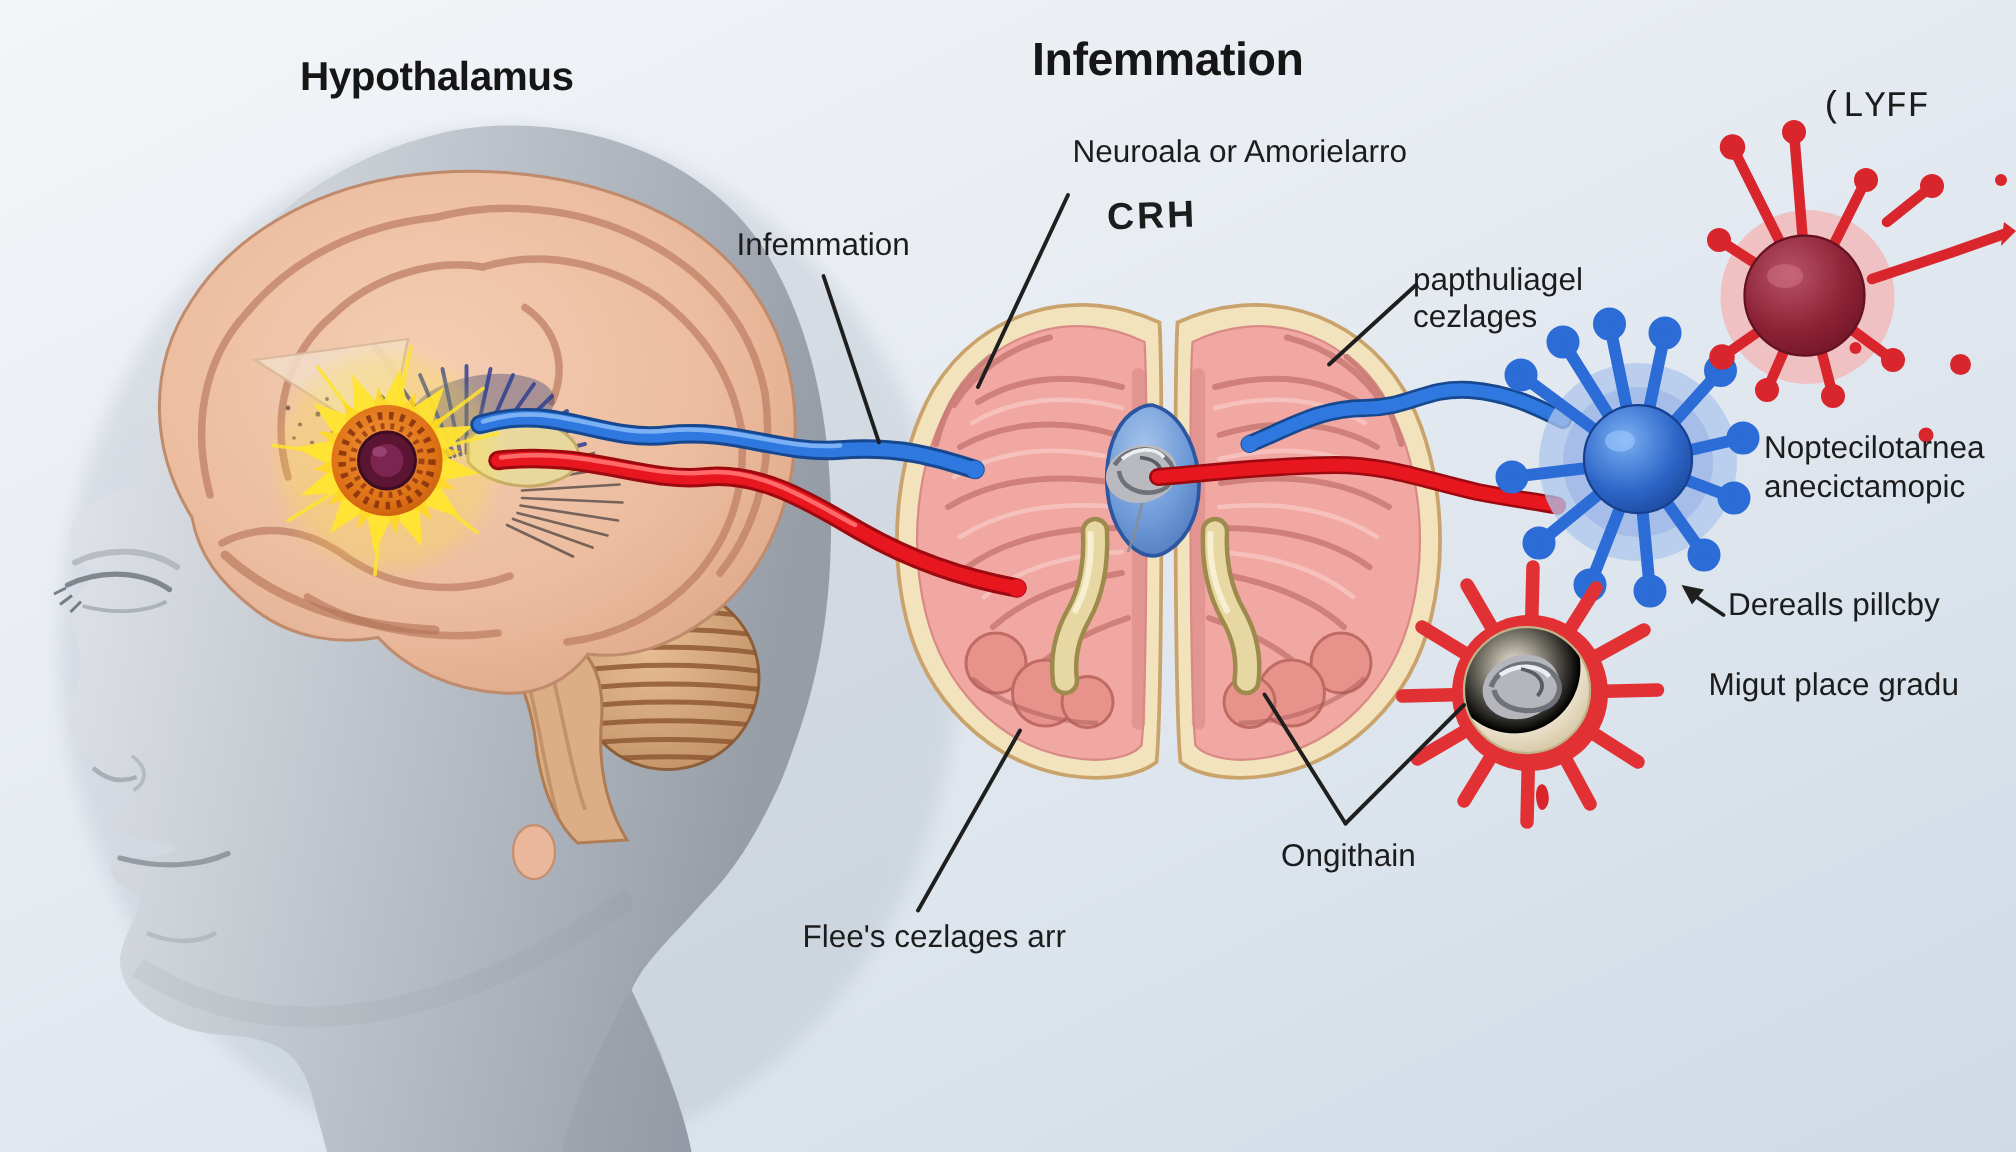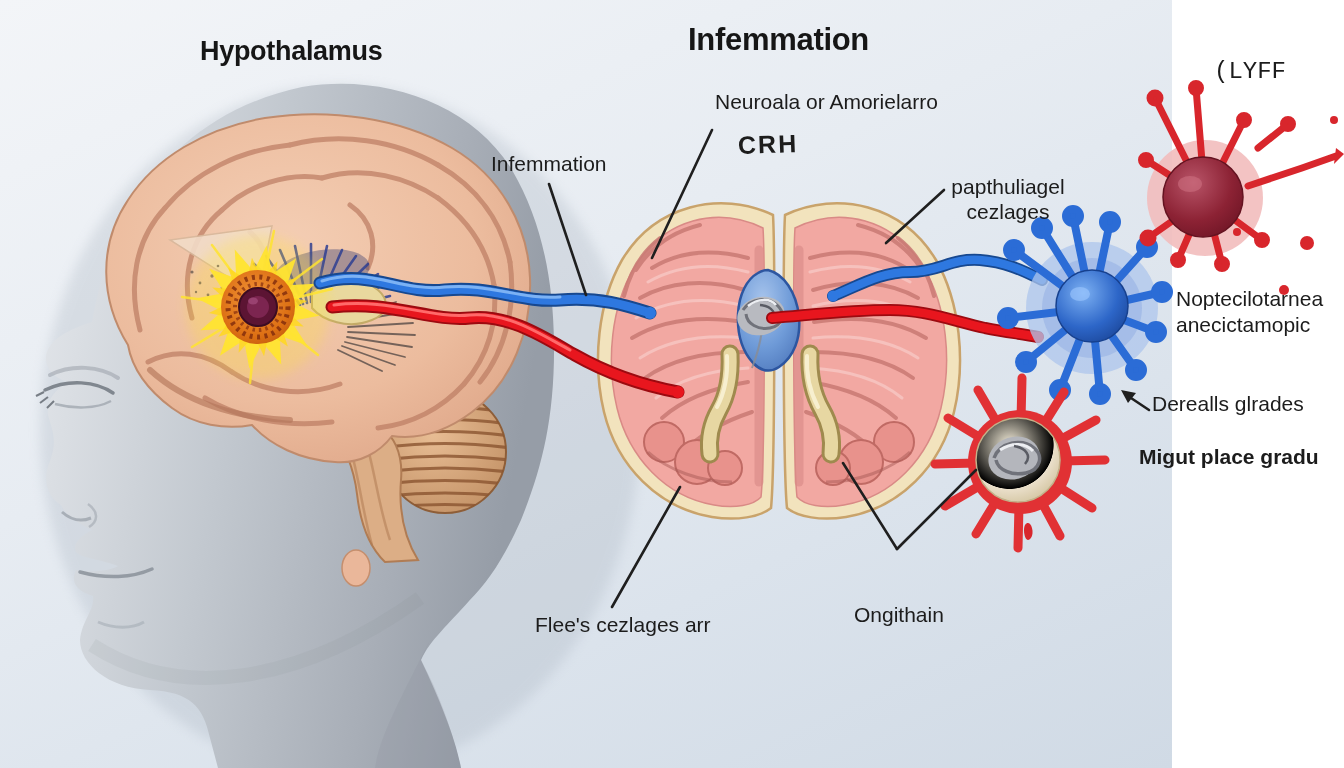--- a/index.html
+++ b/index.html
@@ -1,33 +1,33 @@
 <!DOCTYPE html>
 <html><head>
 <meta charset="utf-8">
 <style>
   html,body{margin:0;padding:0;}
   body{width:1344px;height:768px;overflow:hidden;
        font-family:"Liberation Sans",sans-serif;}
-  .stage{position:relative;width:1172px;height:768px;
+  .stage{position:relative;width:1344px;height:768px;
          background:linear-gradient(155deg,#f3f5f8 0%,#e7ecf2 40%,#dbe3ec 70%,#d0dae5 100%);}
   svg{position:absolute;left:0;top:0;}
   .lbl{position:absolute;color:#1c1c1c;font-size:21px;white-space:nowrap;z-index:5;}
   .title{position:absolute;color:#161616;font-size:27px;font-weight:bold;letter-spacing:-.3px;white-space:nowrap;z-index:5;}
   #lbl-hypothalamus{left:200px;top:36px;}
   #lbl-infemmation{left:688px;top:22px;font-size:31px;}
   #lbl-neuroala{left:683px;top:90px;margin-left:32px;}
   #lbl-crh{left:738px;top:130px;font-size:25px;font-weight:bold;letter-spacing:2px;transform:rotate(-2deg);}
   #lbl-riolacholanu{left:491px;top:152px;}
-  #lbl-papthuliagel{left:942px;top:174px;width:132px;text-align:center;line-height:25px;white-space:normal;}
+  #lbl-papthuliagel{left:942px;top:174px;width:132px;text-align:left;line-height:25px;white-space:normal;}
   #lbl-lyff{left:1214px;top:58px;font-size:24px;font-family:Liberation Mono, monospace;}
   #lbl-noptecilotarnea{left:1176px;top:286px;line-height:26px;}
   #lbl-derealls{left:1152px;top:392px;}
-  #lbl-migut{left:1139px;top:445px;font-weight:bold;}
-  #lbl-ongithain{left:854px;top:559px;margin-top:44px;}
+  #lbl-migut{left:1139px;top:445px;}
+  #lbl-ongithain{left:854px;top:559px;}
   #lbl-flees{left:535px;top:613px;}
 </style>
 </head>
 <body>
 
 <div class="stage">
 
 <svg width="1344" height="768" viewBox="0 0 1344 768">
   <defs>
     <linearGradient id="gHead" x1="0" y1="0" x2="1" y2="0.25">
@@ -439,18 +439,18 @@
 </svg>
 
 <div class="title" id="lbl-hypothalamus">Hypothalamus</div>
 <div class="title" id="lbl-infemmation">Infemmation</div>
 <div class="lbl" id="lbl-neuroala">Neuroala or Amorielarro</div>
 <div class="lbl" id="lbl-crh">CRH</div>
 <div class="lbl" id="lbl-riolacholanu">Infemmation</div>
 <div class="lbl" id="lbl-papthuliagel"><span>papthuliagel</span><br><span>cezlages</span></div>
 <div class="lbl" id="lbl-lyff">(LYFF</div>
 <div class="lbl" id="lbl-noptecilotarnea"><span>Noptecilotarnea</span><br><span>anecictamopic</span></div>
-<div class="lbl" id="lbl-derealls">Derealls glrades</div>
+<div class="lbl" id="lbl-derealls">Derealls pillcby</div>
 <div class="lbl" id="lbl-migut">Migut place gradu</div>
 <div class="lbl" id="lbl-ongithain">Ongithain</div>
 <div class="lbl" id="lbl-flees">Flee's cezlages arr</div>
 
 </div>
 
 </body></html>

